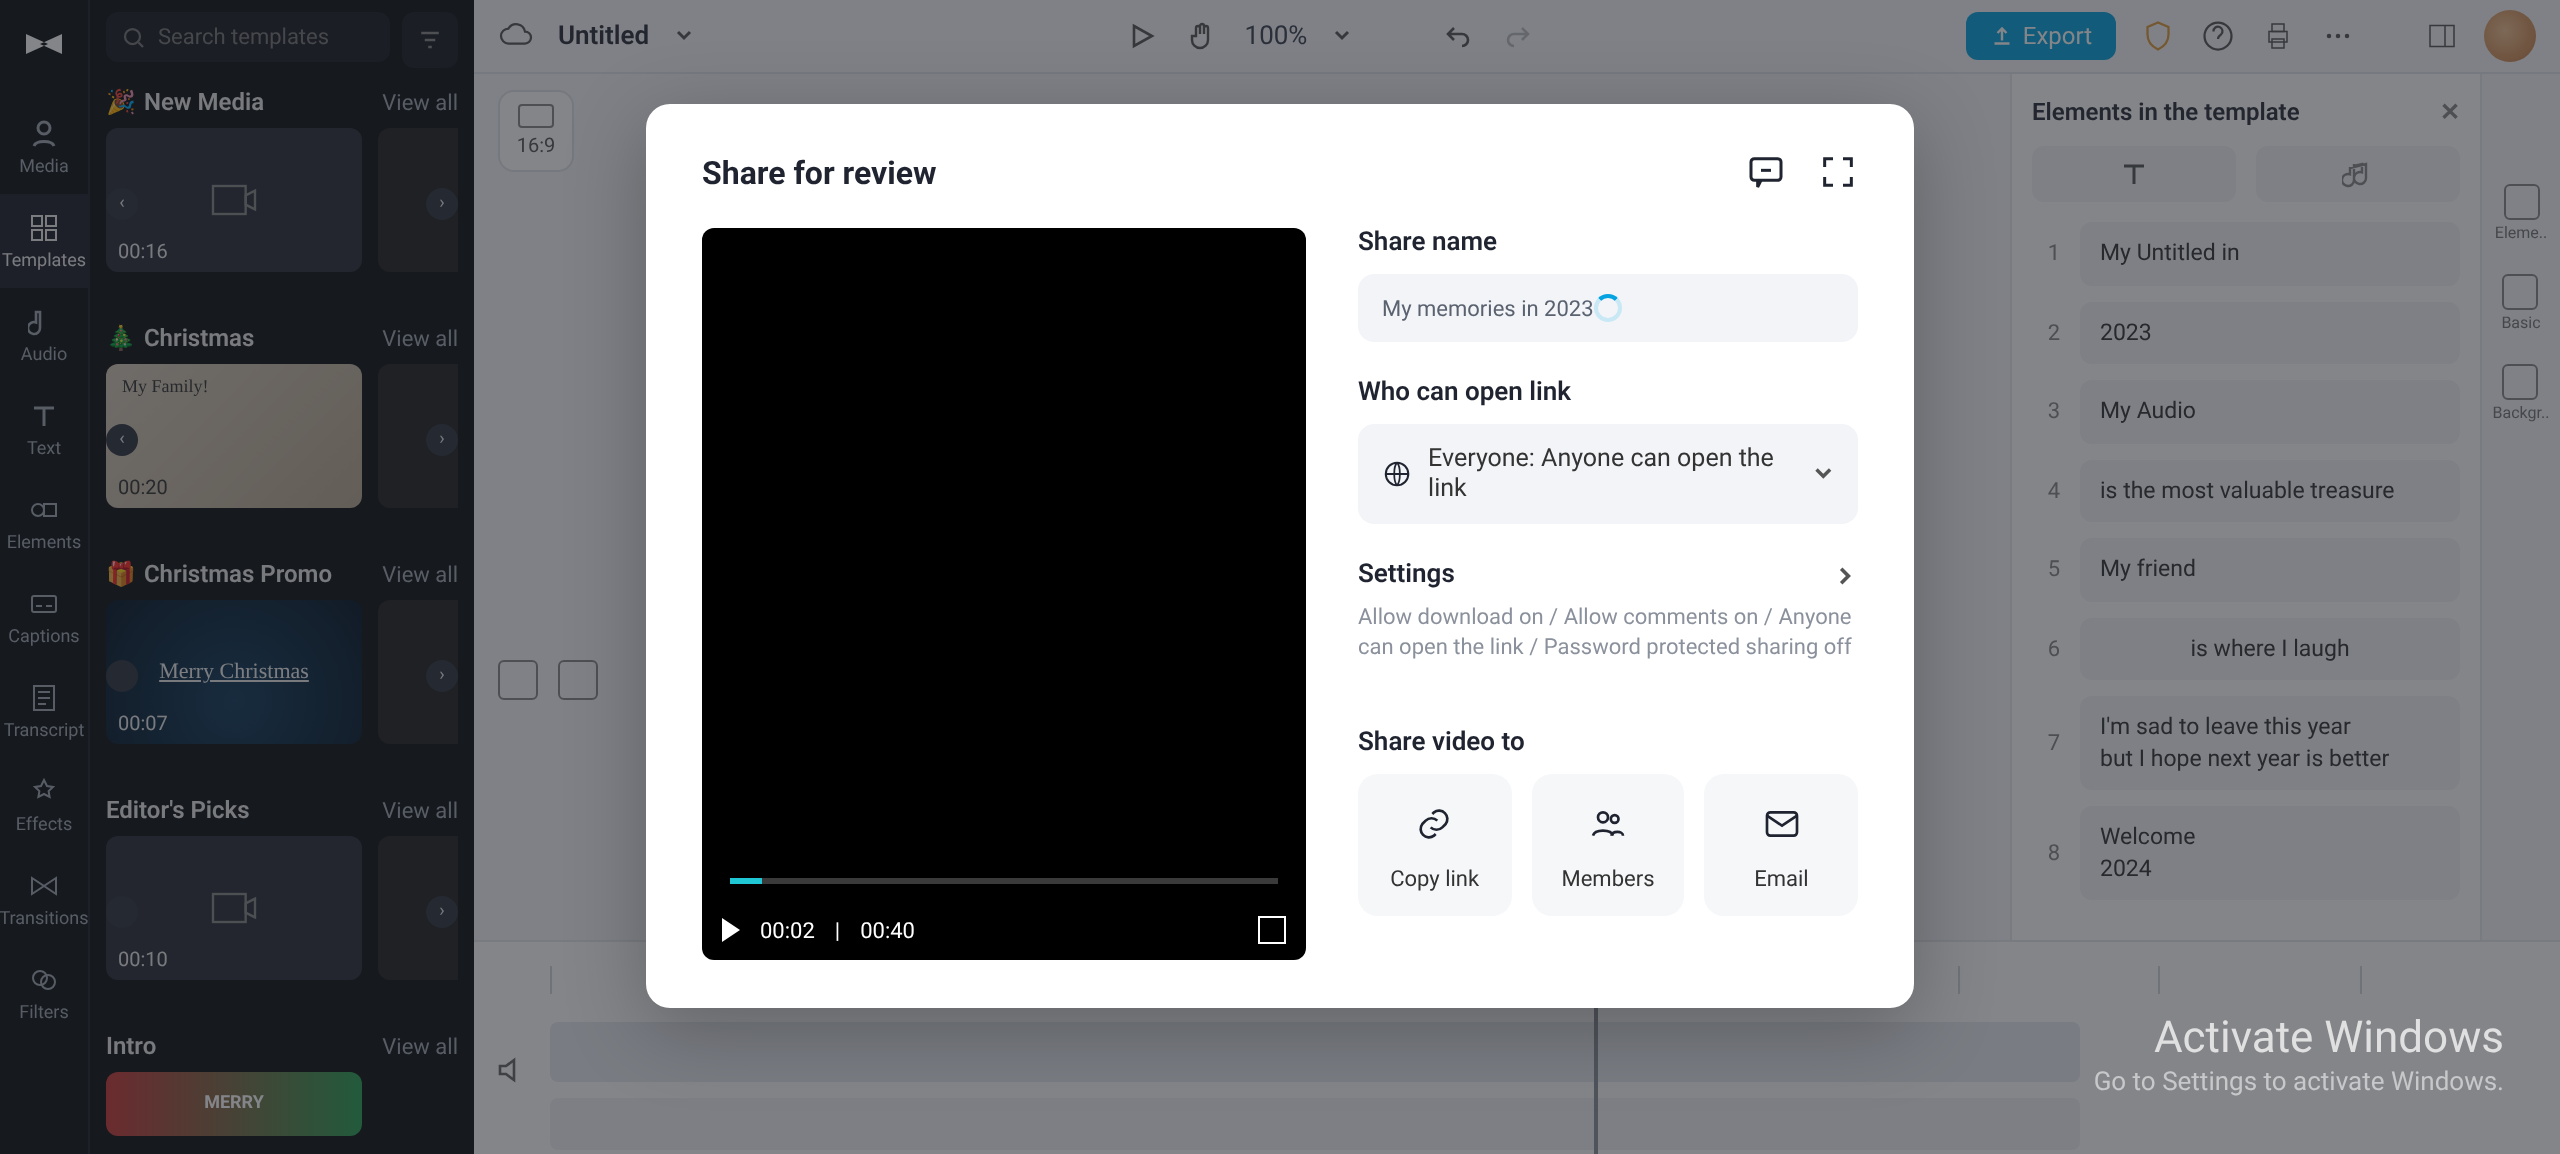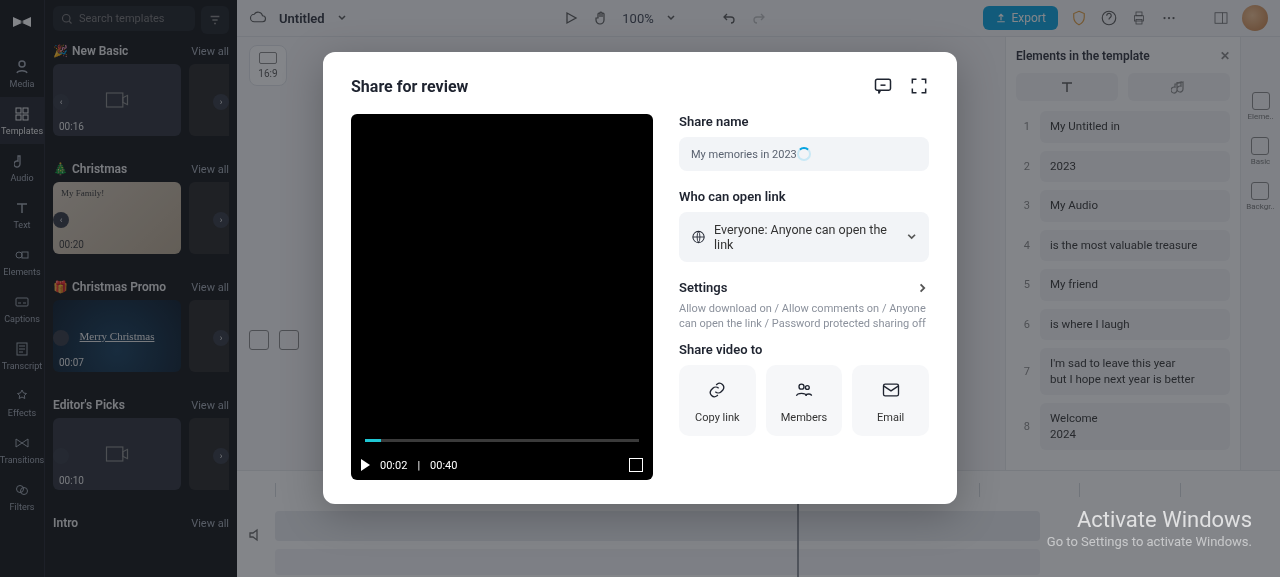--- a/index.html
+++ b/index.html
@@ -77,21 +77,21 @@
 .vid .vrow{ position:absolute; left:10px; right:10px; bottom:8px; display:flex; align-items:center; justify-content:space-between; color:#fff; font-size:11px;}
 .vid .vrow .left{display:flex; align-items:center; gap:10px;}
 .vid .play{width:0;height:0;border-left:9px solid #fff;border-top:6px solid transparent;border-bottom:6px solid transparent;}
 .vid .fs{width:14px;height:14px;border:1.5px solid #fff;}
 .form { flex:1; font-size:13px; }
 .form .lbl{ font-weight:600; font-size:13px; color:#1f2430; margin-bottom:8px; }
 .form .inp{ background:#f2f4f7; border-radius:8px; padding:10px 12px; font-size:11px; color:#5a6270; display:flex; justify-content:flex-start; align-items:center; margin-bottom:18px;}
 .form .sel{ background:#f2f4f7; border-radius:8px; padding:10px 12px; font-size:12.5px; color:#333; display:flex; align-items:center; gap:8px; justify-content:space-between; margin-bottom:18px;}
 .form .sel .left{display:flex;align-items:center;gap:8px;}
 .form .srow{ display:flex; justify-content:space-between; align-items:center; margin-bottom:6px; cursor:pointer;}
-.form .sdesc{ font-size:11px; color:#8b919c; line-height:1.4; margin-bottom:10px;}
+.form .sdesc{ font-size:11px; color:#8b919c; line-height:1.4; margin-bottom:32px;}
 .share-grid{ display:flex; gap:10px;}
 .share-card{ flex:1; background:#f6f7f9; border-radius:10px; padding:14px 0 12px; display:flex; flex-direction:column; align-items:center; gap:10px; font-size:11px; color:#333; cursor:pointer;}
 .share-card .sic{ width:22px; height:22px; display:flex;align-items:center;justify-content:center;}
 .spinner{width:14px;height:14px;border:2px solid #c8e8f5;border-top-color:#05a3e0;border-radius:50%;}
 .watermark{ position:absolute; right:28px; bottom:28px; text-align:right; color:rgba(255,255,255,0.55); font-size:13px; pointer-events:none;}
 .watermark .big{ font-size:22px; color:rgba(255,255,255,0.75); margin-bottom:2px;}
 svg{display:block;}
 </style>
 </head>
 <body>
@@ -206,21 +206,21 @@
       <div class="filter-btn">
           <svg width="14" height="14" viewBox="0 0 16 16">
             <path d="M3 4h10M5 8h6M7 12h2" stroke="#888" stroke-width="1.5"></path>
           </svg>
         </div>
     </div>
 
     <div class="cat-head">
         <span class="title">
           <span>🎉</span> 
-          <span>New Basic</span>
+          <span>New Media</span>
         </span>
         <span class="viewall">View all</span>
       </div>
     <div class="thumb-row">
       <div class="thumb">
           <svg width="28" height="28" viewBox="0 0 24 24">
             <rect x="3" y="6" width="14" height="12" stroke="#888" fill="none"></rect>
             <path d="M17 10l4-2v8l-4-2z" stroke="#888" fill="none"></path>
           </svg>
           <span class="dur">00:16</span>
@@ -286,20 +286,25 @@
       <div class="arrows">
           <span></span>
           <span>›</span>
         </div>
     </div>
 
     <div class="cat-head">
         <span class="title">Intro</span>
         <span class="viewall">View all</span>
       </div>
+    <div class="thumb-row" style="height:40px;">
+      <div class="thumb" style="height:32px;background:linear-gradient(90deg,#c93838,#2aa055);">
+          <span style="font-size:9px;font-weight:700;color:#fff;">MERRY</span>
+        </div>
+    </div>
   </div>
 
   <div class="center-col">
     <div class="topbar">
       <div class="cloud">
           <svg width="18" height="18" viewBox="0 0 24 24">
             <path d="M7 17a5 5 0 010-10 6 6 0 0111 2 4 4 0 010 8H7z" stroke="#555" fill="none" stroke-width="1.5"></path>
           </svg>
         </div>
       <span style="font-weight:600;color:#2a2e38">Untitled</span>
@@ -418,21 +423,21 @@
             <div class="el-item">
               <div class="el-num">4</div>
               <div class="el-txt" style="white-space: pre-line;">is the most valuable treasure</div>
             </div>
             <div class="el-item">
               <div class="el-num">5</div>
               <div class="el-txt" style="white-space: pre-line;">My friend</div>
             </div>
             <div class="el-item">
               <div class="el-num">6</div>
-              <div class="el-txt" style="white-space: pre-line;">is where I laugh</div>
+              <div class="el-txt" style="white-space: pre-line; text-align: center;">is where I laugh</div>
             </div>
             <div class="el-item">
               <div class="el-num">7</div>
               <div class="el-txt" style="white-space: pre-line;">I'm sad to leave this year
 but I hope next year is better</div>
             </div>
             <div class="el-item">
               <div class="el-num">8</div>
               <div class="el-txt" style="white-space: pre-line;">Welcome
 2024</div>

